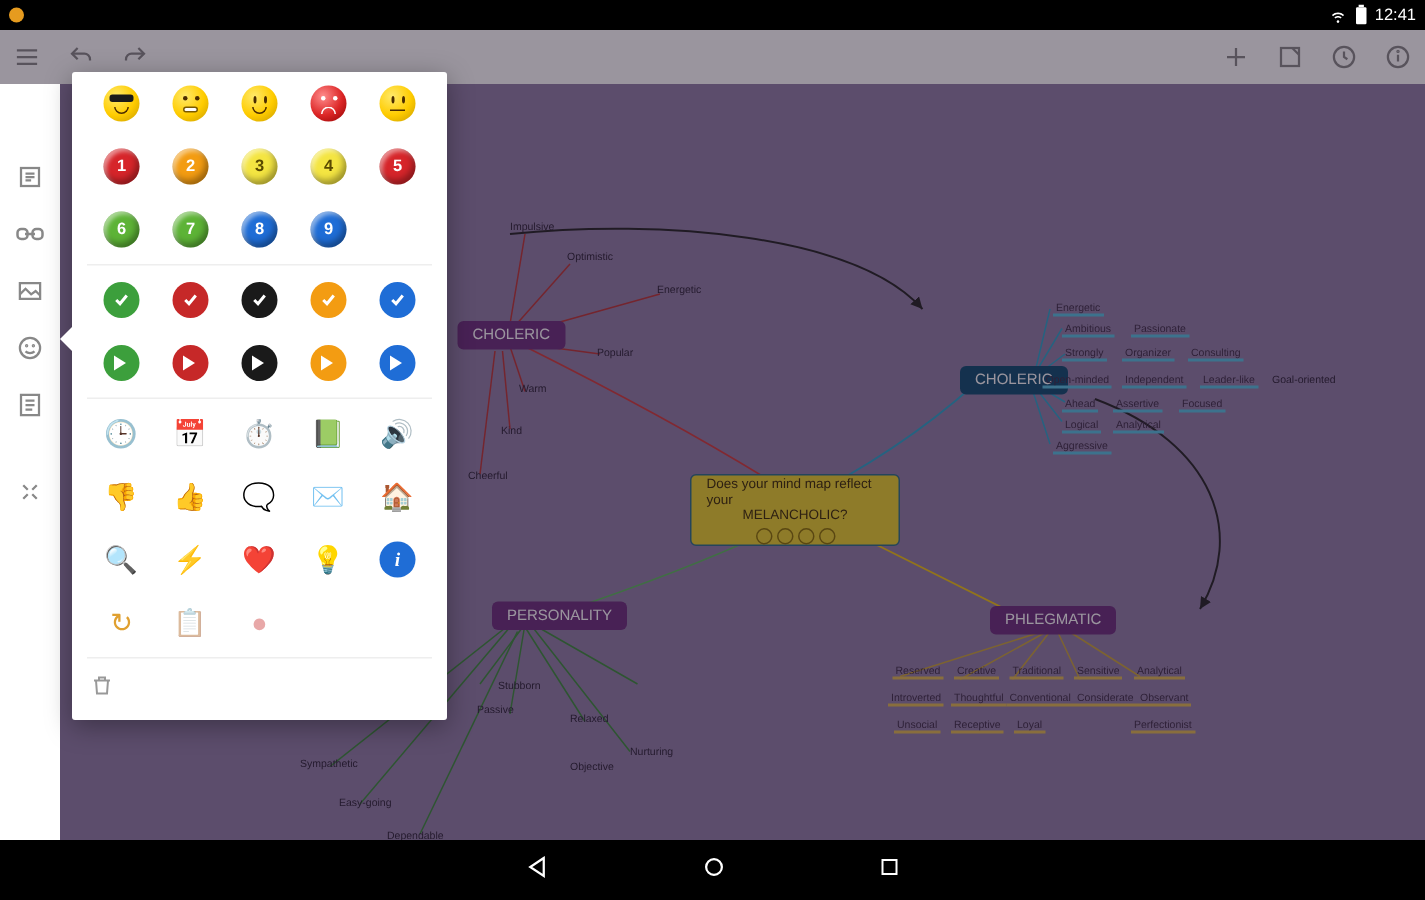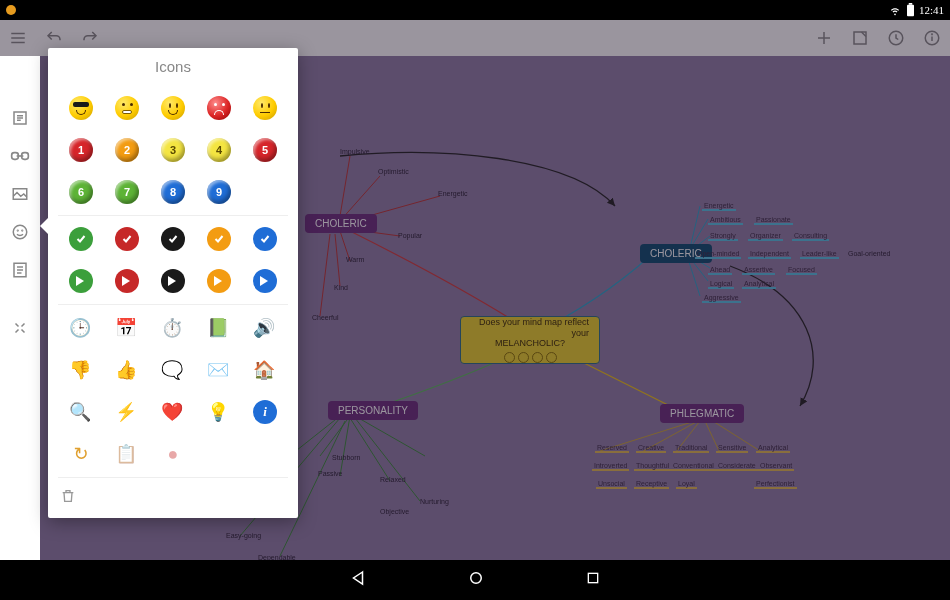--- a/index.html
+++ b/index.html
@@ -3,21 +3,21 @@
 <meta charset="utf-8">
 <style>
   * { box-sizing: border-box; margin: 0; padding: 0; }
   html, body { width: 950px; height: 600px; overflow: hidden; font-family: -apple-system, Helvetica, Arial, sans-serif; background:#000; }
   .screen { width: 950px; height: 600px; position: relative; background:#000; }
 
   
   .statusbar { position:absolute; top:0; left:0; right:0; height:20px; background:#000; color:#fff; display:flex; align-items:center; justify-content:space-between; font-size:11px; padding:0 6px; }
   .statusbar .left { display:flex; align-items:center; gap:4px; }
   .status-pill { width:10px; height:10px; border-radius:50%; background:#e69b1f; }
-  .statusbar .right { display:flex; align-items:center; gap:4px;font-family:Liberation Serif, serif; }
+  .statusbar .right { display:flex; align-items:center; gap:4px; }
 
   
   .app { position:absolute; top:20px; left:0; right:0; bottom:40px; background:#f4f4f4; }
 
   
   .toolbar { position:absolute; top:0; left:0; right:0; height:36px; background:#fff; display:flex; align-items:center; z-index:5; }
   .toolbar .tbtn { width:36px; height:36px; display:flex; align-items:center; justify-content:center; color:#888; }
   .toolbar .spacer { flex:1; }
 
   
@@ -25,21 +25,21 @@
   .dim-toolbar { position:absolute; top:0; left:0; right:0; height:36px; background:rgba(30,20,40,0.45); z-index:11; }
 
   
   .rail { position:absolute; top:36px; left:0; bottom:0; width:40px; background:#fff; display:flex; flex-direction:column; align-items:center; padding-top:50px; gap:14px; z-index:6; }
   .rail .ritem { width:24px; height:24px; display:flex; align-items:center; justify-content:center; color:#888; }
 
   
   .canvas { position:absolute; top:36px; left:40px; right:0; bottom:0; background:#8f7da4; overflow:hidden; z-index:4; }
   .canvas-inner { position:absolute; inset:0; }
   .node { position:absolute; border-radius:4px; color:#fff; font-size:10px; padding:4px 10px; background:#5a2a68; display:flex; align-items:center; justify-content:center; }
-  .node.center { background:#e9cf2a; color:#3a2b00; border:1px solid #2b6e86; font-size:9px; text-align:right; width:140px; height:48px; flex-direction:column; line-height:1.2; }
+  .node.center { background:#e9cf2a; color:#3a2b00; border:1px solid #2b6e86; font-size:9px; text-align:left; width:140px; height:48px; flex-direction:column; line-height:1.2; }
   .face-row { display:flex; gap:3px; margin-top:3px; }
   .face-row span { width:11px; height:11px; border-radius:50%; border:1px solid #8a7200; display:inline-block; }
 
   
   .popover { position:absolute; top:28px; left:48px; width:250px; background:#fff; z-index:20; box-shadow: 0 4px 18px rgba(0,0,0,0.35); border-radius:2px; padding-bottom:10px; }
   .popover::before { content:""; position:absolute; left:-8px; top:170px; width:0; height:0; border-top:8px solid transparent; border-bottom:8px solid transparent; border-right:8px solid #fff; }
   .pop-title { text-align:center; color:#888; font-size:15px; padding:10px 0 12px; }
   .icon-grid { display:flex; flex-wrap:wrap; padding:0 10px; }
   .icon-cell { width:20%; height:42px; display:flex; align-items:center; justify-content:center; }
   .ico { width:24px; height:24px; border-radius:50%; display:flex; align-items:center; justify-content:center; font-size:11px; font-weight:bold; color:#fff; position:relative; }
@@ -298,21 +298,20 @@
         <span class="canvas-text" style="left:340px; top:452px">Objective</span>
         <span class="canvas-text" style="left:160px; top:450px">Sympathetic</span>
         <span class="canvas-text" style="left:186px; top:476px">Easy-going</span>
         <span class="canvas-text" style="left:218px; top:498px">Dependable</span>
       </div>
 
       <div class="dim" style="left:-40px"></div>
     </div>
 
     <div class="popover">
-      <div class="pop-title">Icons</div>
       <div class="icon-grid">
 
         <div class="icon-cell">
             <div class="ico smiley">
               <div class="shades"></div>
               <div class="mouth"></div>
             </div>
           </div>
         <div class="icon-cell">
             <div class="ico smiley">

